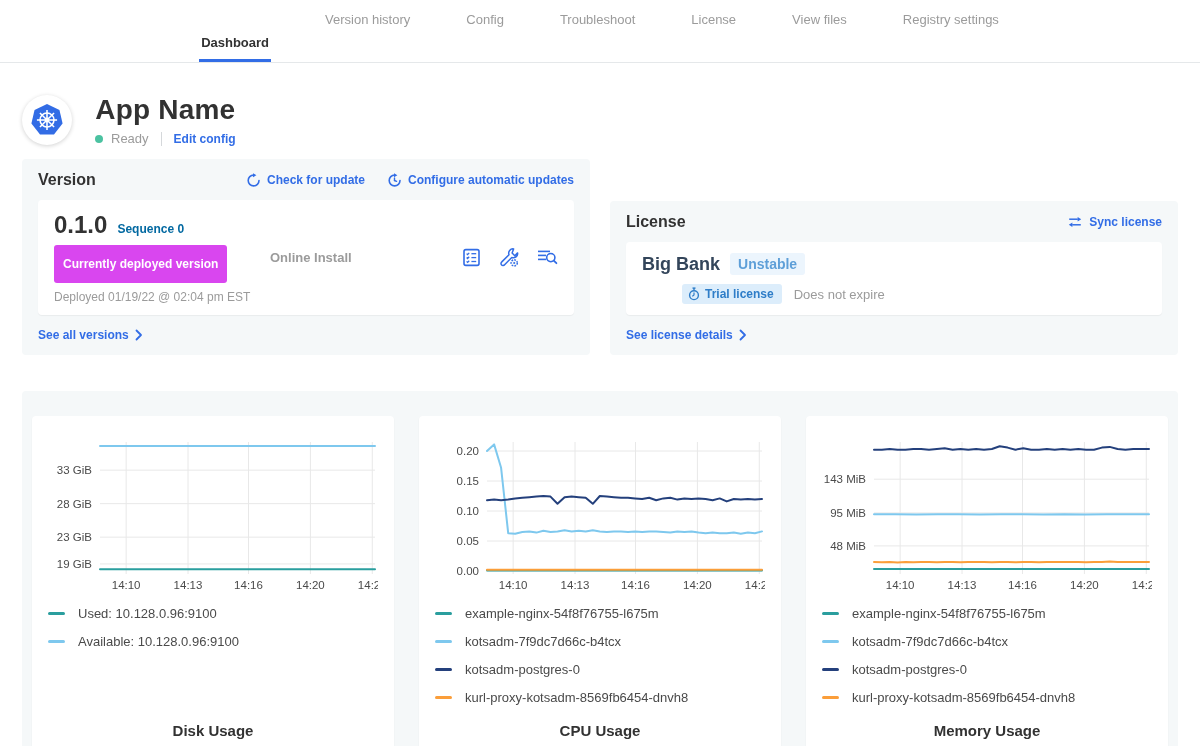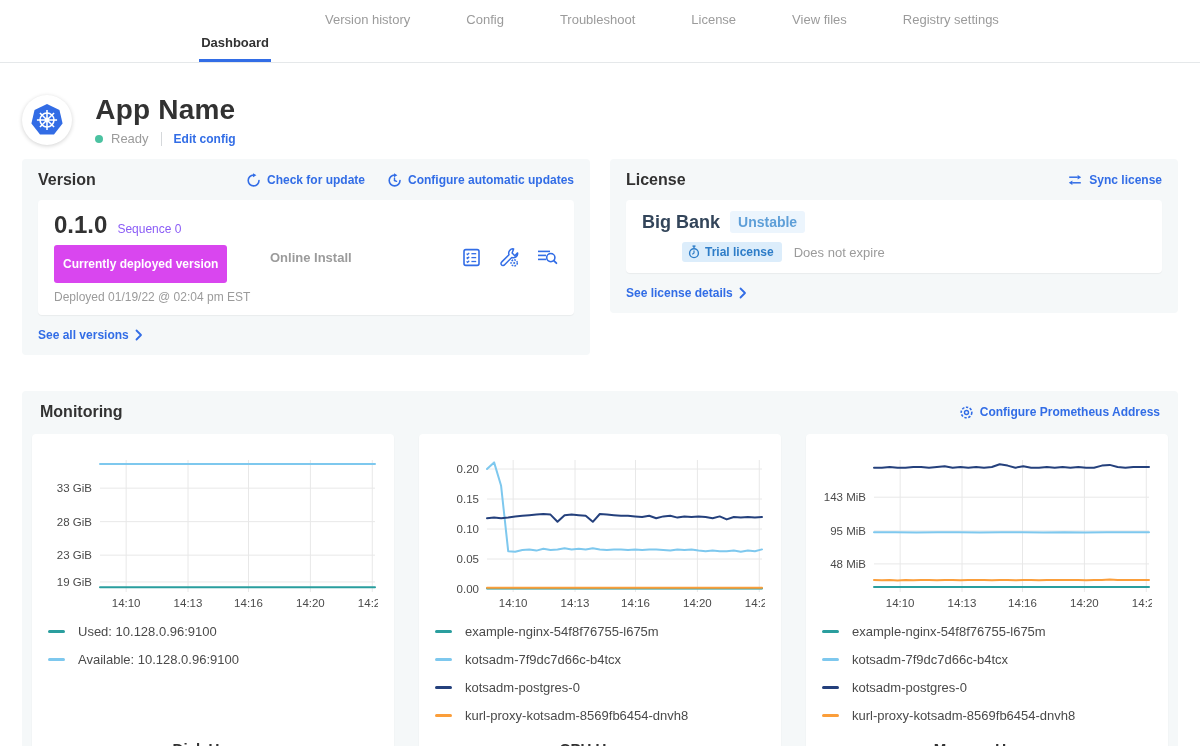--- a/index.html
+++ b/index.html
@@ -18,32 +18,32 @@
   .app-title { font-size:28px; font-weight:700; letter-spacing:.2px; }
   .status-row { display:flex; align-items:center; gap:8px; margin-top:5px; font-size:13px; }
   .status-dot { width:8px; height:8px; border-radius:50%; background:#4bc2a1; }
   .status-text { color:#9b9b9b; }
   .vdiv { width:1px; height:14px; background:#d5d8db; margin:0 4px; }
   a.blue-link { color:#326de6; font-weight:700; font-size:12px; text-decoration:none; cursor:pointer;
     display:inline-flex; align-items:center; gap:6px; }
   .edit-config { font-size:13px; }
 
   
-  .cards-row { display:flex; gap:20px; padding:0 22px; margin-top:13px; align-items:flex-start; }
+  .cards-row { display:flex; gap:20px; padding:0 22px; margin-top:13px; align-items:flex-end; }
   .card { flex:1; background:#f5f8f9; border-radius:4px; padding:12px 16px; }
   .card-head { display:flex; align-items:center; justify-content:space-between; }
   .card-title { font-size:16px; font-weight:700; }
   .head-links { display:flex; align-items:center; gap:22px; }
   .inner-card { background:#fff; border-radius:4px; margin-top:11px; padding:11px 16px;
     box-shadow:0 1px 1px rgba(0,0,0,.05); }
   .version-inner { display:flex; align-items:center; }
   .ver-left { min-width:216px; }
   .ver-row { display:flex; align-items:baseline; gap:10px; }
   .ver-num { font-size:24px; font-weight:700; }
-  .seq { font-size:12px; color:#8b5cf6; }
+  .seq { font-size:12px; color:#0369a1;font-weight:bold; }
   .badge-green { display:inline-block; margin-top:6px; background:#d946ef; color:#fff;
     font-size:12px; font-weight:700; padding:12px 9px; border-radius:3px; }
   .deployed { margin-top:7px; font-size:12px; color:#9b9b9b; }
   .install-type { flex:1; font-size:13px; font-weight:600; color:#9b9b9b; }
   .ver-icons { display:flex; align-items:center; gap:16px; }
   .icon-btn { cursor:pointer; display:flex; }
   .see-link { margin-top:13px; }
 
   .lic-row1 { display:flex; align-items:center; gap:10px; }
   .lic-name { font-size:18px; font-weight:700; color:#33455a; }
@@ -217,30 +217,20 @@
     <a class="blue-link see-link">
       <span>See license details</span>
       <svg class="icon" width="8" height="12" viewBox="0 0 8 12">
         <polyline points="1.5,1.5 6,6 1.5,10.5" fill="none" stroke="#326de6" stroke-width="1.8" stroke-linecap="round" stroke-linejoin="round"></polyline>
       </svg>
     </a>
   </section>
 </div>
 
 <section class="monitoring">
-  <div class="mon-head">
-    <h2 class="card-title">Monitoring</h2>
-    <a class="blue-link">
-      <svg class="icon" width="15" height="15" viewBox="0 0 15 15">
-        <circle cx="7.5" cy="7.5" r="5.3" fill="none" stroke="#326de6" stroke-width="1.6" stroke-dasharray="2.4 1.55"></circle>
-        <circle cx="7.5" cy="7.5" r="2" fill="none" stroke="#326de6" stroke-width="1.4"></circle>
-      </svg>
-      <span>Configure Prometheus Address</span>
-    </a>
-  </div>
   <div class="charts-row" id="charts-row">
       <div class="chart-card">
         <svg width="330" height="168" viewBox="0 0 330 168">
           <line x1="78.125" y1="14" x2="78.125" y2="146" stroke="#e8e8e8" stroke-width="1"></line>
           <text x="78.125" y="161" text-anchor="middle" font-size="11.5" fill="#4a4a4a">14:10</text>
           <line x1="140" y1="14" x2="140" y2="146" stroke="#e8e8e8" stroke-width="1"></line>
           <text x="140" y="161" text-anchor="middle" font-size="11.5" fill="#4a4a4a">14:13</text>
           <line x1="200.5" y1="14" x2="200.5" y2="146" stroke="#e8e8e8" stroke-width="1"></line>
           <text x="200.5" y="161" text-anchor="middle" font-size="11.5" fill="#4a4a4a">14:16</text>
           <line x1="262.375" y1="14" x2="262.375" y2="146" stroke="#e8e8e8" stroke-width="1"></line>

